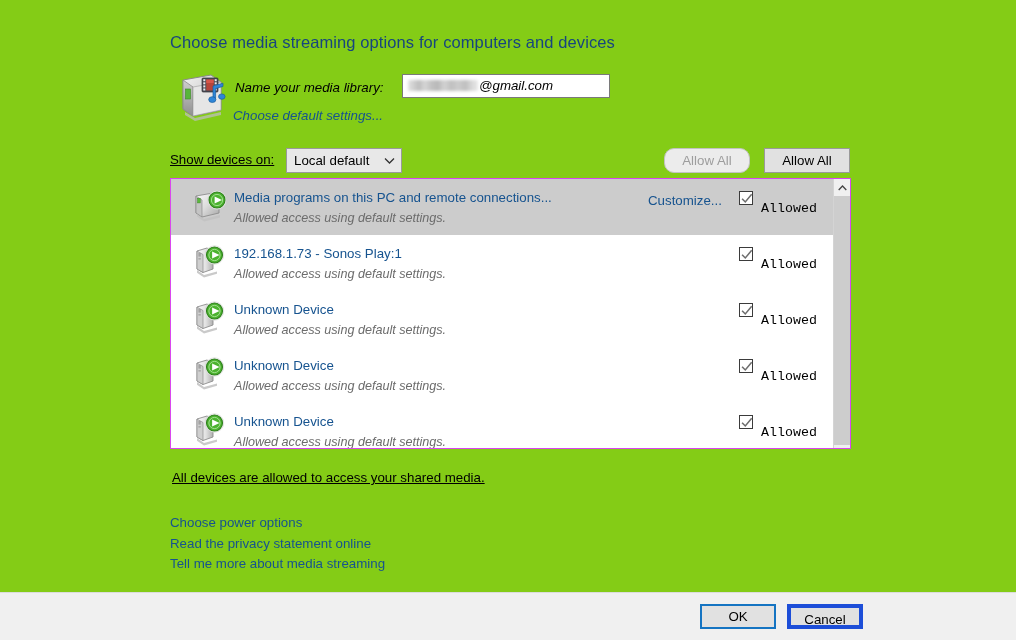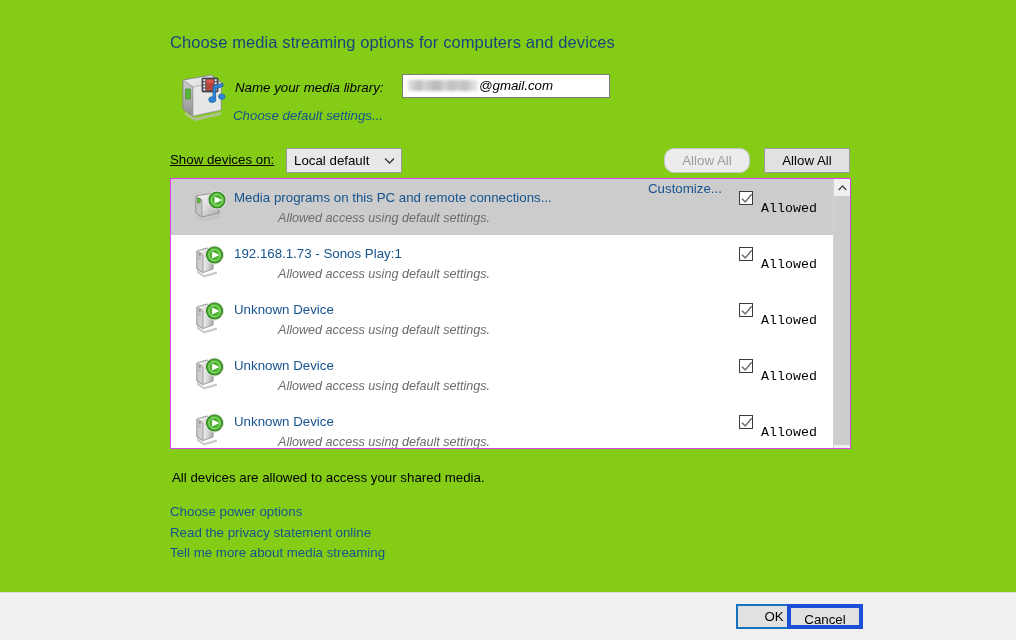--- a/index.html
+++ b/index.html
@@ -210,26 +210,25 @@
     cursor: pointer;
   }
   .dev-sub {
     position: absolute;
     left: 63px;
     top: 32px;
     font-size: 12.6px;
     font-style: italic;
     color: #6c6c6c;
     white-space: nowrap;
-    margin-left: 44px;
   }
   .dev-customize {
     position: absolute;
     left: 477px;
-    top: 2px;
+    top: 14px;
     font-size: 13.3px;
     color: #16538f;
     white-space: nowrap;
     cursor: pointer;
   }
   .dev-check-wrap {
     position: absolute;
     left: 568px;
     top: 11px;
     height: 18px;
@@ -289,25 +288,26 @@
   }
 
   
   .status-text {
     position: absolute;
     left: 172px;
     top: 470px;
     font-size: 13.3px;
     color: #000;
     white-space: nowrap;
+    text-decoration: underline;
   }
   .footer-links {
     position: absolute;
     left: 170px;
-    top: 502px;
+    top: 513px;
   }
   .flink {
     display: block;
     font-size: 13.3px;
     color: #16538f;
     line-height: 20.5px;
     white-space: nowrap;
     cursor: pointer;
     width: max-content;
   }
@@ -332,21 +332,21 @@
     border: 4px solid #1d4ed8;
     box-sizing: border-box;
     font-family: "Liberation Sans", sans-serif;
     font-size: 13.3px;
     color: #000;
     text-align: center;
     line-height: 23px;
     cursor: pointer;
   }
   #btn-ok {
-    left: 736px;
+    left: 700px;
     border: 2px solid #1574c2;
     line-height: 21px;
   }
   #btn-cancel { left: 787px; }
 </style>
 </head>
 <body>
 
 <div class="content">
 

